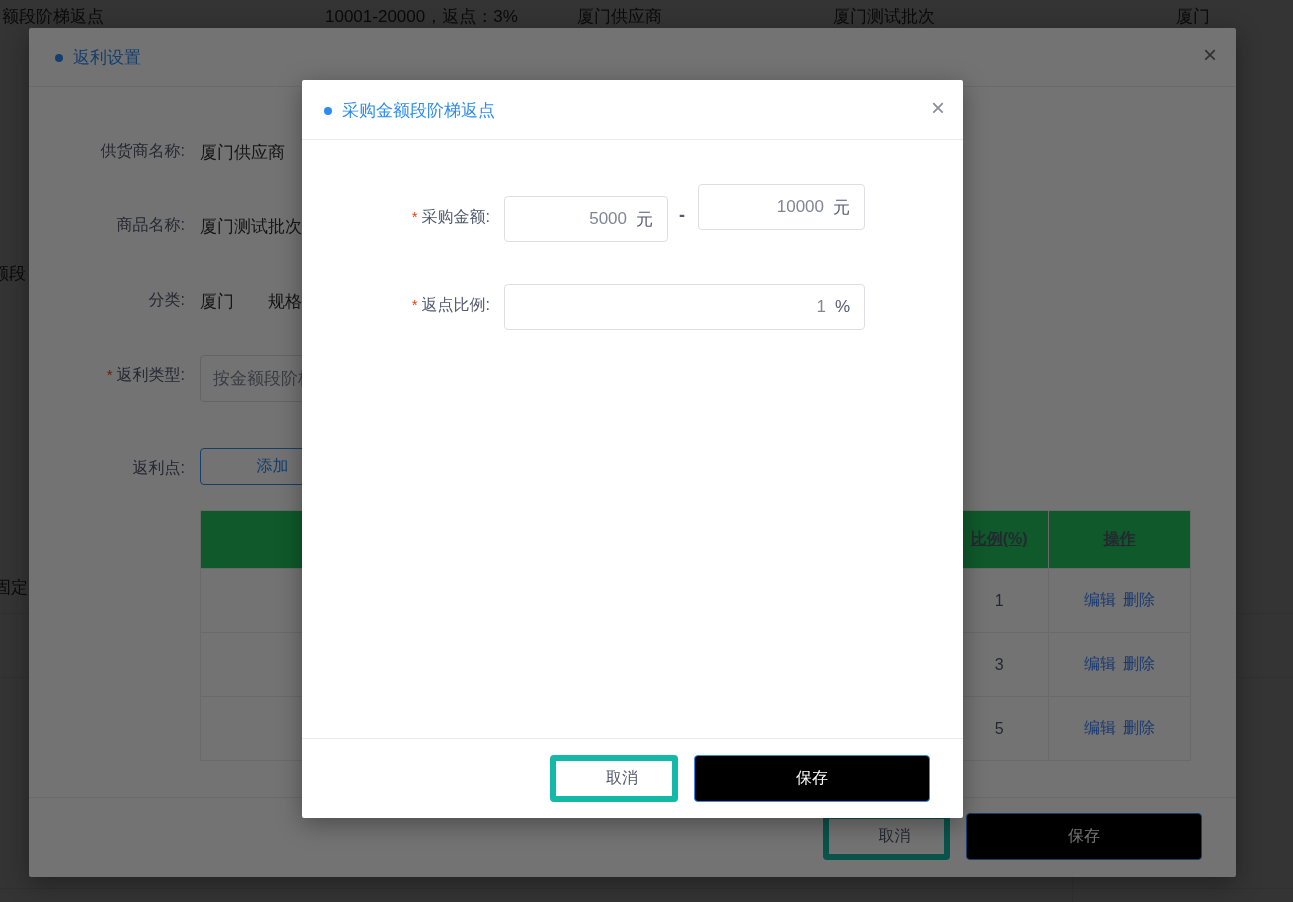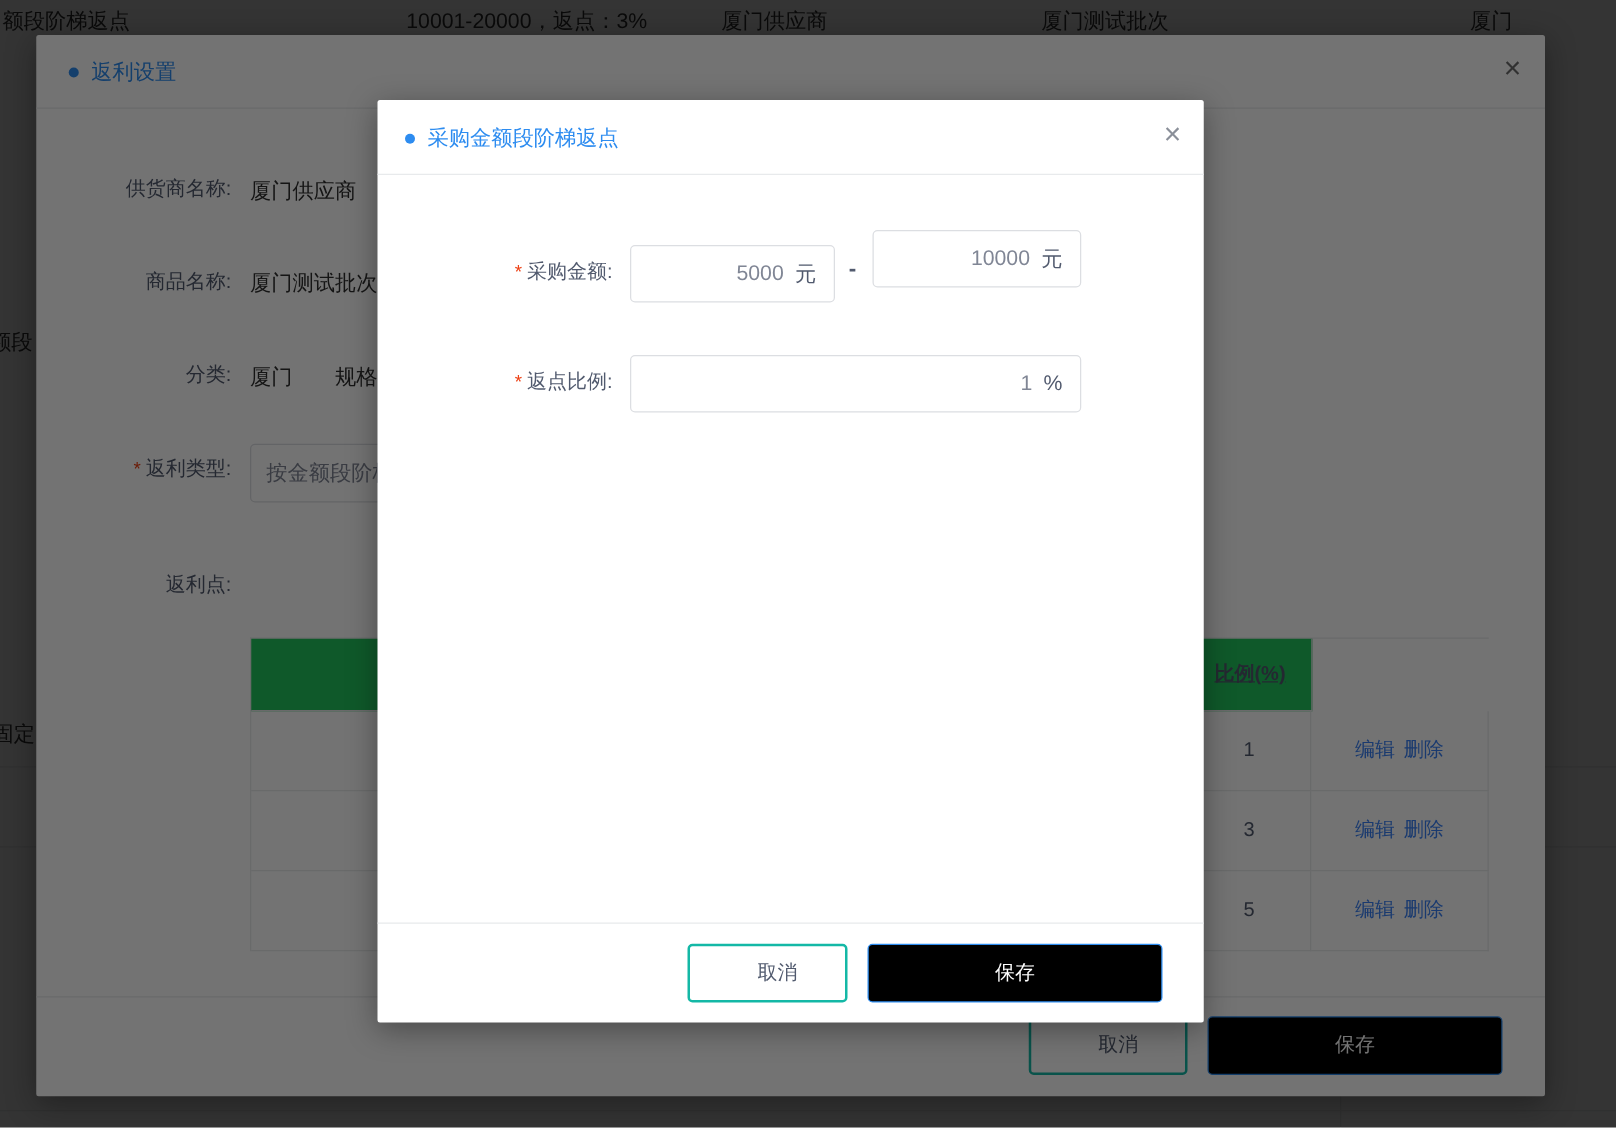--- a/index.html
+++ b/index.html
@@ -34,21 +34,21 @@
   .fake-input { position:absolute; border:1px solid #dcdee2; border-radius:4px; background:#fff;
                 display:flex; align-items:center; font-size:17px; }
   .fi-left { justify-content:flex-start; padding-left:12px; color:#808695; }
   .fi-right { justify-content:flex-end; padding-right:14px; }
   .fi-val { color:#808695; }
   .fi-unit { color:#515a6e; margin-left:9px; }
   .clip { overflow:hidden; white-space:nowrap; }
 
   .btn { position:absolute; display:flex; align-items:center; justify-content:center;
          border-radius:4px; font-size:16px; cursor:pointer; white-space:nowrap; }
-  .btn-default { background:#fff; border:2px solid #14b8a6; color:#515a6e;padding-left:16px; }
+  .btn-default { background:#fff; border:6px solid #14b8a6; color:#515a6e;padding-left:16px; }
   .btn-primary { background:#000000; border:1px solid #2d8cf0; color:#fff; }
   .btn-ghost   { background:transparent; border:1px solid #2d8cf0; color:#2d8cf0; }
 
   
   .tier-table { position:absolute; border:1px solid #e8eaec; border-right:none; border-bottom:none; font-size:16px; color:#515a6e; }
   .tt-row { display:flex; }
   .tt-cell { border-right:1px solid #e8eaec; border-bottom:1px solid #e8eaec;
              display:flex; align-items:center; justify-content:center; }
   .tt-head .tt-cell { font-weight:bold; background:#22c55e;text-decoration:underline; }
   .tt-c1 { width:750px; }
@@ -101,25 +101,27 @@
   <div class="form-value" style="left:239px; top:262px;">规格</div>
 
   <div class="form-label" style="left:0; width:156px; top:337px;">
     <span class="req">*</span><span>返利类型:</span>
   </div>
   <div class="fake-input fi-left clip" style="left:171px; top:327px; width:280px; height:47px;">
     <span>按金额段阶梯返点</span>
   </div>
 
   <div class="form-label" style="left:0; width:156px; top:430px;">返利点:</div>
+  <div class="btn btn-ghost" style="left:171px; top:420px; width:145px; height:37px;">添加</div>
 
   <div class="tier-table" style="left:171px; top:482px; width:991px;">
     <div class="tt-row tt-head">
       <div class="tt-cell tt-c1"></div>
       <div class="tt-cell tt-c2">比例(%)</div>
+      <div class="tt-cell tt-c3">操作</div>
     </div>
     <div class="tt-row tt-body">
       <div class="tt-cell tt-c1"></div>
       <div class="tt-cell tt-c2">1</div>
       <div class="tt-cell tt-c3">
         <span class="link">编辑</span>
         <span class="link">删除</span>
       </div>
     </div>
     <div class="tt-row tt-body">

